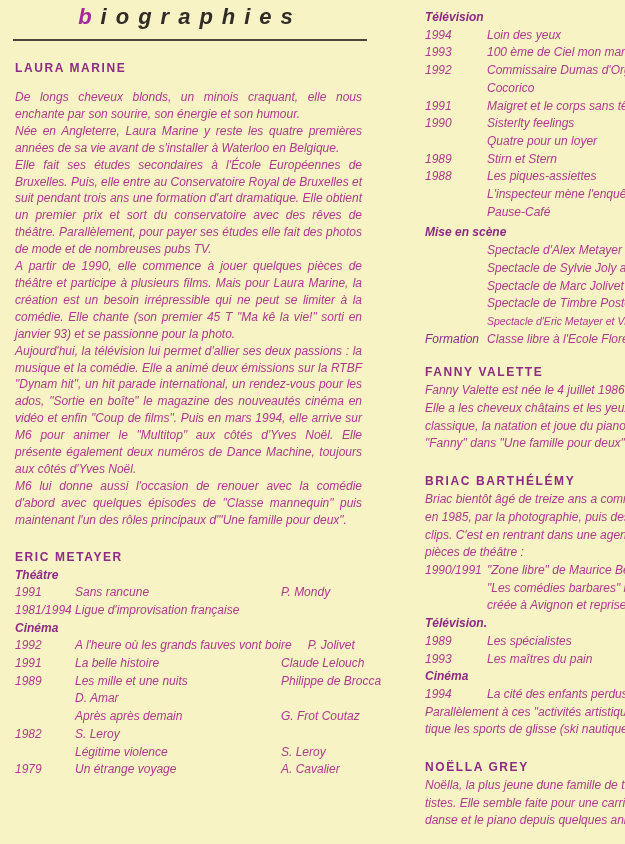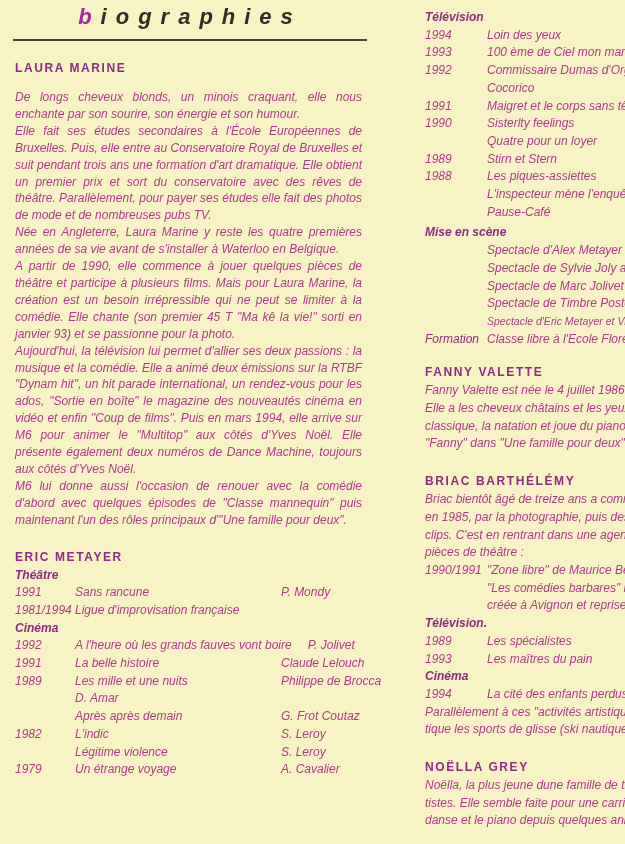--- a/index.html
+++ b/index.html
@@ -69,22 +69,22 @@
     <span class="ttl"><span class="accent">b</span><span>iographies</span></span>
   </div>
 
   <div class="col-left">
 
     <div class="name-h">LAURA MARINE</div>
 
     <div class="bio">
 
     <p>De longs cheveux blonds, un minois craquant, elle nous enchante par son sourire, son énergie et son humour.</p>
+        <p>Née en Angleterre, Laura Marine y reste les quatre premières années de sa vie avant de s'installer à Waterloo en Belgique.</p>
         <p>Elle fait ses études secondaires à l'École Européennes de Bruxelles. Puis, elle entre au Conservatoire Royal de Bruxelles et suit pendant trois ans une formation d'art dramatique. Elle obtient un premier prix et sort du conservatoire avec des rêves de théâtre. Parallèlement, pour payer ses études elle fait des photos de mode et de nombreuses pubs TV.</p>
-        <p>Née en Angleterre, Laura Marine y reste les quatre premières années de sa vie avant de s'installer à Waterloo en Belgique.</p>
         <p>A partir de 1990, elle commence à jouer quelques pièces de théâtre et participe à plusieurs films. Mais pour Laura Marine, la création est un besoin irrépressible qui ne peut se limiter à la comédie. Elle chante (son premier 45 T "Ma kê la vie!" sorti en janvier 93) et se passionne pour la photo.</p>
         <p>Aujourd'hui, la télévision lui permet d'allier ses deux passions : la musique et la comédie. Elle a animé deux émissions sur la RTBF "Dynam hit", un hit parade international, un rendez-vous pour les ados, "Sortie en boîte" le magazine des nouveautés cinéma en vidéo et enfin "Coup de films". Puis en mars 1994, elle arrive sur M6 pour animer le "Multitop" aux côtés d'Yves Noël. Elle présente également deux numéros de Dance Machine, toujours aux côtés d'Yves Noël.</p>
         <p>M6 lui donne aussi l'occasion de renouer avec la comédie d'abord avec quelques épisodes de "Classe mannequin" puis maintenant l'un des rôles principaux d'"Une famille pour deux".</p>
       </div>
 
     <div class="name-h gap-l">ERIC METAYER</div>
 
     <div class="credits">
       <div class="sub-h">Théâtre</div>
       <div>
@@ -129,21 +129,20 @@
 
           <div class="lrow">
             <span class="yr"></span>
             <span class="ti">Après après demain</span>
             <span class="cr">G. Frot Coutaz</span>
           </div>
 
 
           <div class="lrow">
             <span class="yr">1982</span>
-            <span class="ti">L'indic</span>
             <span class="cr">S. Leroy</span>
           </div>
 
           <div class="lrow">
             <span class="yr"></span>
             <span class="ti">Légitime violence</span>
             <span class="cr">S. Leroy</span>
           </div>
 
           <div class="lrow">

